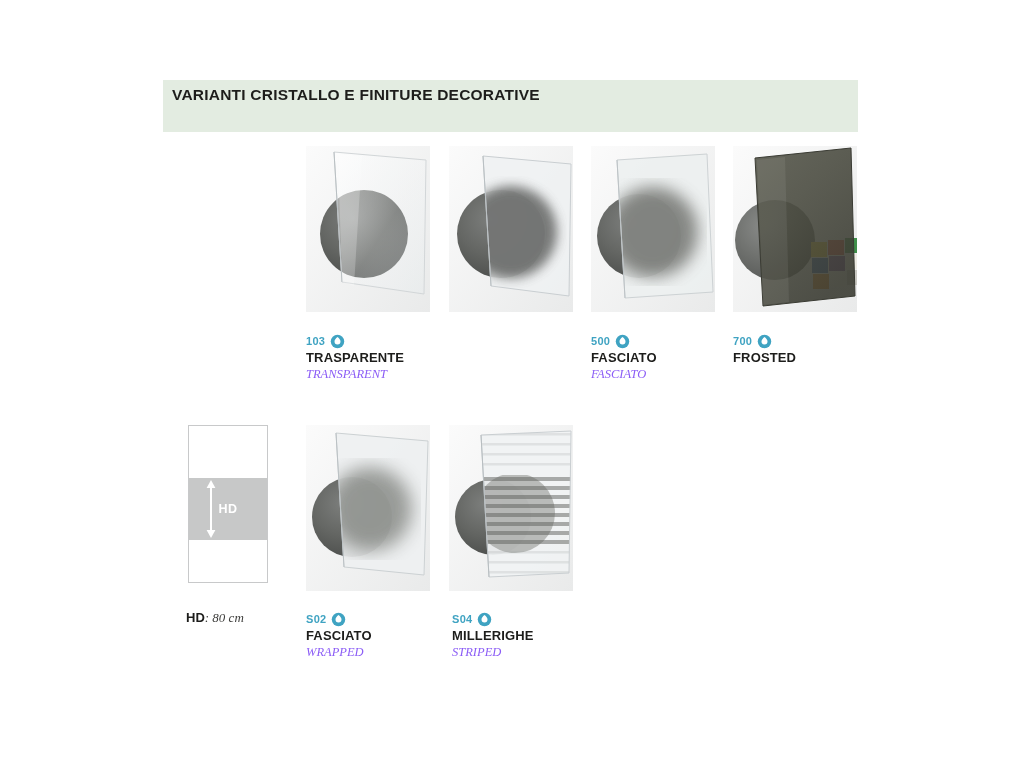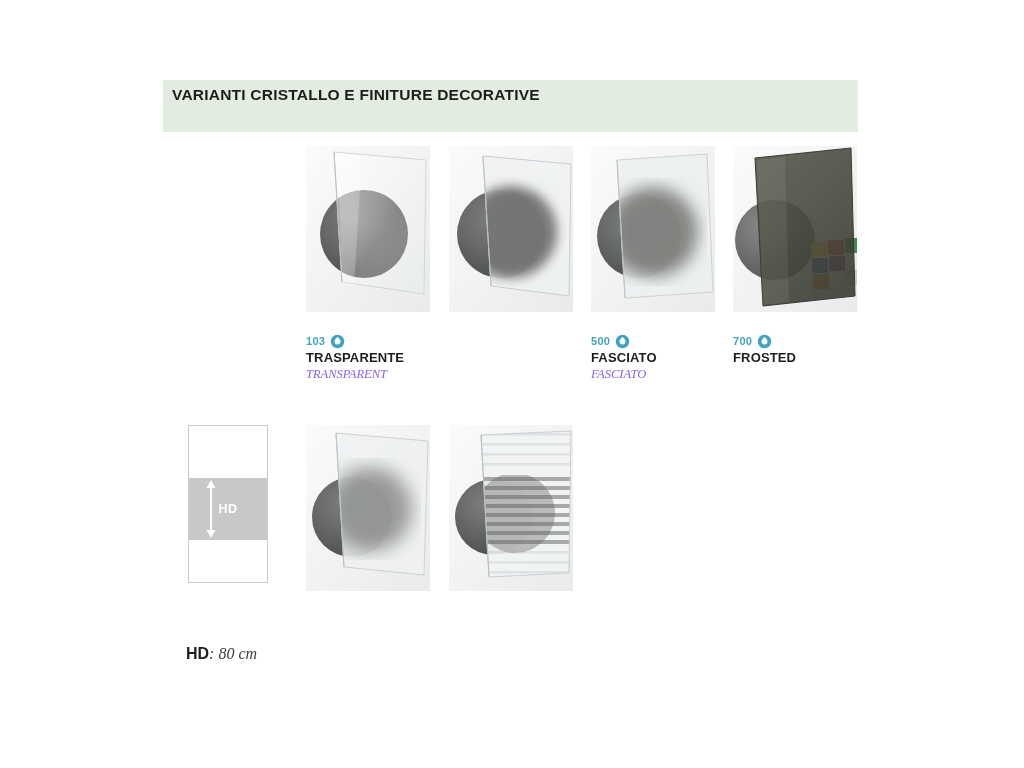--- a/index.html
+++ b/index.html
@@ -38,21 +38,21 @@
   .name-en{font-size:12.5px;font-style:italic;color:#8b5cf6;font-family:"Liberation Serif", serif;margin-top:2px;white-space:nowrap;}
 
   
   .hd-box{position:absolute;left:188px;top:425px;width:80px;height:158px;
           background:#ffffff;border:1px solid #c8c9ca;box-sizing:border-box;}
   .hd-band{position:absolute;left:0;top:52px;width:100%;height:62px;background:#c7c8c8;}
   .hd-label{position:absolute;left:0;top:0;width:100%;height:100%;
             display:flex;align-items:center;justify-content:center;
             font-size:12.5px;font-weight:bold;color:#ffffff;letter-spacing:.4px;}
   .hd-arrow{position:absolute;left:16px;top:0;height:100%;width:12px;}
-  .hd-cap{position:absolute;left:186px;top:610px;font-size:16px;color:#1d1d1b;white-space:nowrap;margin-top:35px;}
+  .hd-cap{position:absolute;left:186px;top:610px;font-size:13px;color:#1d1d1b;white-space:nowrap;}
   .hd-cap b{font-weight:bold;}
   .hd-cap i{font-style:italic;color:#3d3d3b;font-family:"Liberation Serif", serif;}
 </style>
 </head>
 <body>
 
 <div class="page">
 
   <div class="header-band"></div>
   <div class="header-title">VARIANTI CRISTALLO E FINITURE DECORATIVE</div>
@@ -232,20 +232,31 @@
       </defs>
       <rect width="124" height="166" fill="url(#bg1)"></rect>
       <circle cx="46" cy="92" r="40" fill="url(#sph5)"></circle>
       <g clip-path="url(#cp5)">
         <rect x="26" y="4" width="100" height="152" fill="#eef0f1" opacity=".92"></rect>
         <circle cx="64" cy="84" r="42" fill="#646660" opacity=".62" filter="url(#blur5)"></circle>
       </g>
       <polygon points="30,8 122,16 118,150 38,142" fill="none" stroke="#ccd1d3" stroke-width="1"></polygon>
       <line x1="30" y1="8" x2="38" y2="142" stroke="#bbc1c4" stroke-width="1"></line>
     </svg>
+  </div>
+  <div class="cap" style="left:306px;top:610px;">
+    <div class="code-row">
+      <span class="code">S02</span>
+      <svg class="badge" viewBox="0 0 16 16">
+        <circle cx="8" cy="8" r="7.2" fill="#3fa3c2"></circle>
+        <path d="M8 3.3c1.9 1.6 3.2 3 3.2 4.8a3.2 3.2 0 0 1-6.4 0c0-1.8 1.3-3.2 3.2-4.8z" fill="#ffffff"></path>
+      </svg>
+    </div>
+    <div class="name">FASCIATO</div>
+    <div class="name-en">WRAPPED</div>
   </div>
 
   <div class="tile" style="left:449px;top:425px;">
     <svg width="124" height="166" viewBox="0 0 124 166">
       <defs>
         <radialGradient id="sph6" cx="38%" cy="33%" r="72%">
           <stop offset="0" stop-color="#7c7e7c"></stop>
             <stop offset="55%" stop-color="#646663"></stop>
           <stop offset="100%" stop-color="#4c4e4c"></stop>
         </radialGradient>
@@ -280,14 +291,25 @@
           <rect x="28" y="38" width="100" height="2.5" fill="#9fa3a5"></rect>
           <rect x="28" y="126" width="100" height="2.5" fill="#9fa3a5"></rect>
           <rect x="28" y="136" width="100" height="2.5" fill="#9fa3a5"></rect>
           <rect x="28" y="146" width="100" height="2.5" fill="#9fa3a5"></rect>
         </g>
       </g>
       <polygon points="32,10 122,6 120,148 40,152" fill="none" stroke="#c9ced1" stroke-width="1"></polygon>
       <line x1="32" y1="10" x2="40" y2="152" stroke="#b7bdc0" stroke-width="1"></line>
     </svg>
   </div>
+  <div class="cap" style="left:452px;top:610px;">
+    <div class="code-row">
+      <span class="code">S04</span>
+      <svg class="badge" viewBox="0 0 16 16">
+        <circle cx="8" cy="8" r="7.2" fill="#3fa3c2"></circle>
+        <path d="M8 3.3c1.9 1.6 3.2 3 3.2 4.8a3.2 3.2 0 0 1-6.4 0c0-1.8 1.3-3.2 3.2-4.8z" fill="#ffffff"></path>
+      </svg>
+    </div>
+    <div class="name">MILLERIGHE</div>
+    <div class="name-en">STRIPED</div>
+  </div>
 
 </div>
 
 </body></html>

